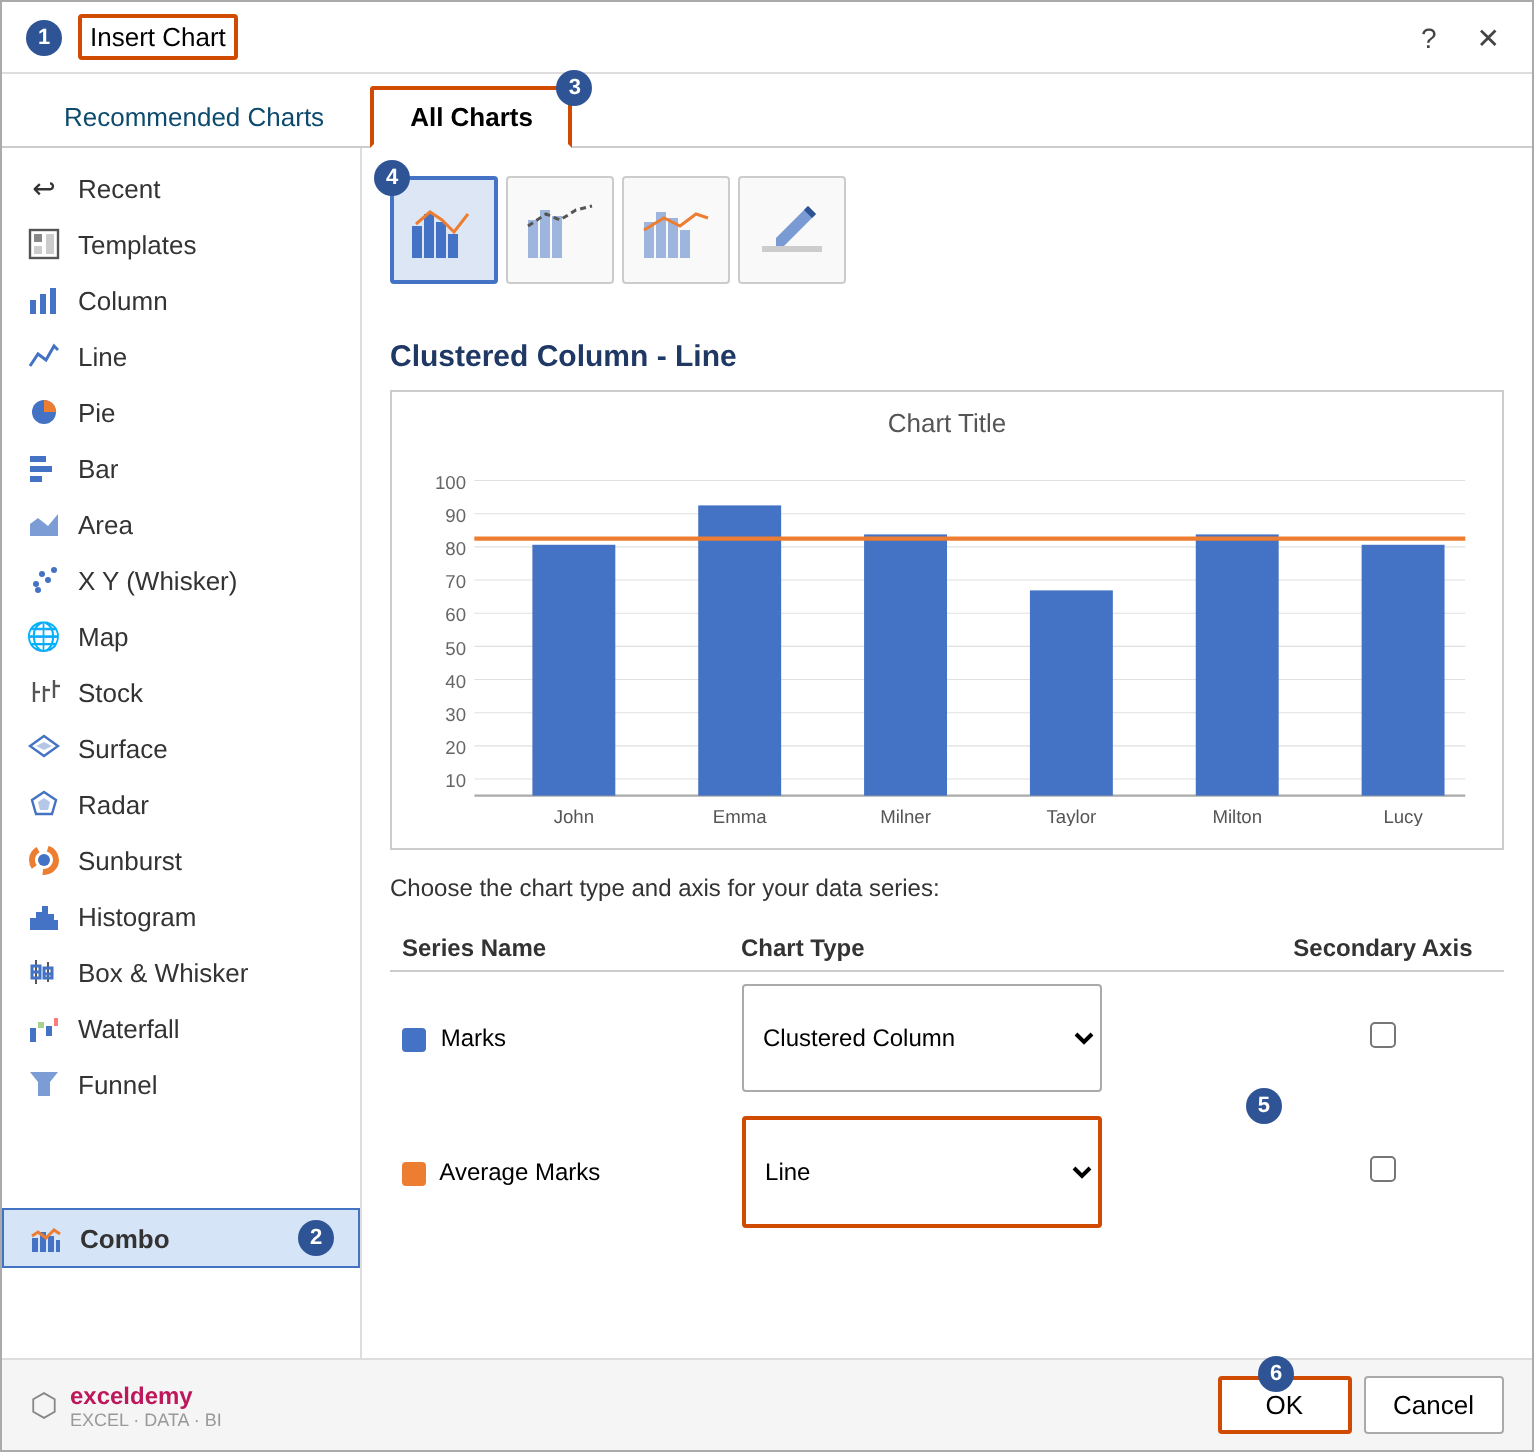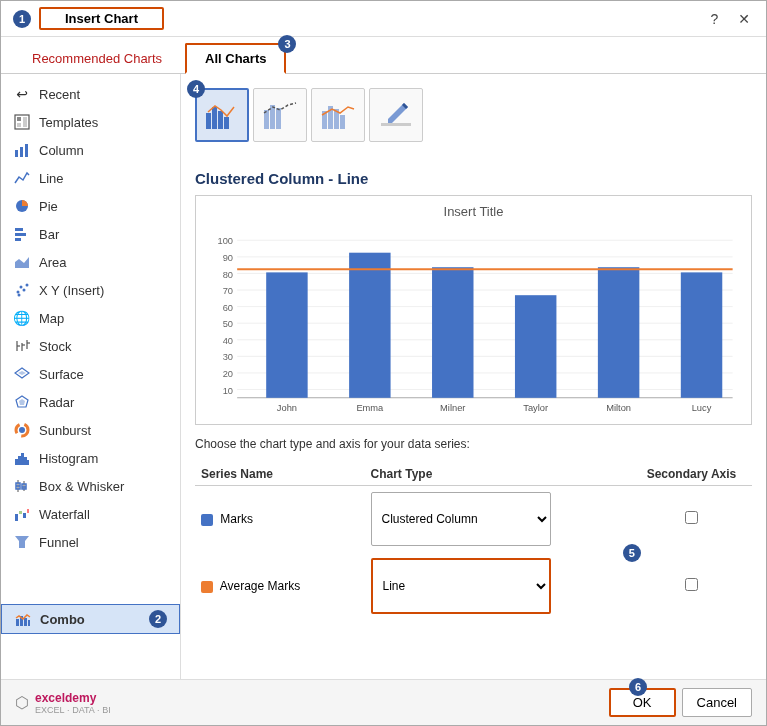--- a/index.html
+++ b/index.html
@@ -31,24 +31,24 @@
       align-items: center;
       justify-content: space-between;
     }
     .title-bar-left {
       display: flex;
       align-items: center;
       gap: 8px;
     }
     .dialog-title {
       font-size: 13px;
-      font-weight: 700;
+      font-weight: 400;
       color: #000;
       border: 2px solid #d04a02;
-      padding: 2px 24px;
+      padding: 2px 4px;
       border-radius: 2px;
     }
     .title-bar-right {
       display: flex;
       gap: 12px;
       align-items: center;
     }
     .title-btn {
       cursor: pointer;
       font-size: 14px;
@@ -65,21 +65,21 @@
       gap: 4px;
       position: relative;
     }
     .tab {
       padding: 6px 18px;
       cursor: pointer;
       font-size: 13px;
       border: 1px solid transparent;
       border-radius: 2px 2px 0 0;
       background: none;
-      color: #b91c1c;
+      color: #0c4a6e;
     }
     .tab.active {
       border: 2px solid #d04a02;
       border-bottom: 2px solid #fff;
       background: #fff;
       font-weight: 600;
       color: #000;
       margin-bottom: -1px;
       z-index: 2;
     }
@@ -357,21 +357,21 @@
       <div class="sidebar-item">
         <span class="sidebar-icon">
           <svg width="16" height="16" viewBox="0 0 16 16">
               <circle cx="4" cy="10" r="1.5" fill="#4472c4"></circle>
               <circle cx="7" cy="5" r="1.5" fill="#4472c4"></circle>
               <circle cx="10" cy="8" r="1.5" fill="#4472c4"></circle>
               <circle cx="13" cy="3" r="1.5" fill="#4472c4"></circle>
               <circle cx="5" cy="13" r="1.5" fill="#4472c4"></circle>
             </svg>
         </span>
-        <span>X Y (Insert)</span>
+        <span>X Y (Whisker)</span>
       </div>
       <div class="sidebar-item">
         <span class="sidebar-icon">🌐</span>
         <span>Map</span>
       </div>
       <div class="sidebar-item">
         <span class="sidebar-icon">
           <svg width="16" height="16" viewBox="0 0 16 16">
               <line x1="3" y1="3" x2="3" y2="13" stroke="#555" stroke-width="1.2"></line>
               <line x1="3" y1="8" x2="6" y2="8" stroke="#555" stroke-width="1.2"></line>
@@ -508,21 +508,21 @@
             <rect x="5" y="28" width="30" height="3" fill="#ccc"></rect>
             <polygon points="28,8 32,12 16,28 12,28 12,24" fill="#4472c4" opacity="0.7"></polygon>
             <polygon points="28,8 32,12 30,14 26,10" fill="#2f5496"></polygon>
           </svg>
         </div>
       </div>
 
       <div class="section-title">Clustered Column - Line</div>
 
       <div class="chart-preview">
-        <div class="chart-preview-title">Insert Title</div>
+        <div class="chart-preview-title">Chart Title</div>
         <svg class="chart-canvas" viewBox="0 0 520 170" preserveAspectRatio="xMidYMid meet">
 
           <text x="28" y="14" font-size="9" fill="#666" text-anchor="end">100</text>
           <text x="28" y="30" font-size="9" fill="#666" text-anchor="end">90</text>
           <text x="28" y="46" font-size="9" fill="#666" text-anchor="end">80</text>
           <text x="28" y="62" font-size="9" fill="#666" text-anchor="end">70</text>
           <text x="28" y="78" font-size="9" fill="#666" text-anchor="end">60</text>
           <text x="28" y="94" font-size="9" fill="#666" text-anchor="end">50</text>
           <text x="28" y="110" font-size="9" fill="#666" text-anchor="end">40</text>
           <text x="28" y="126" font-size="9" fill="#666" text-anchor="end">30</text>

